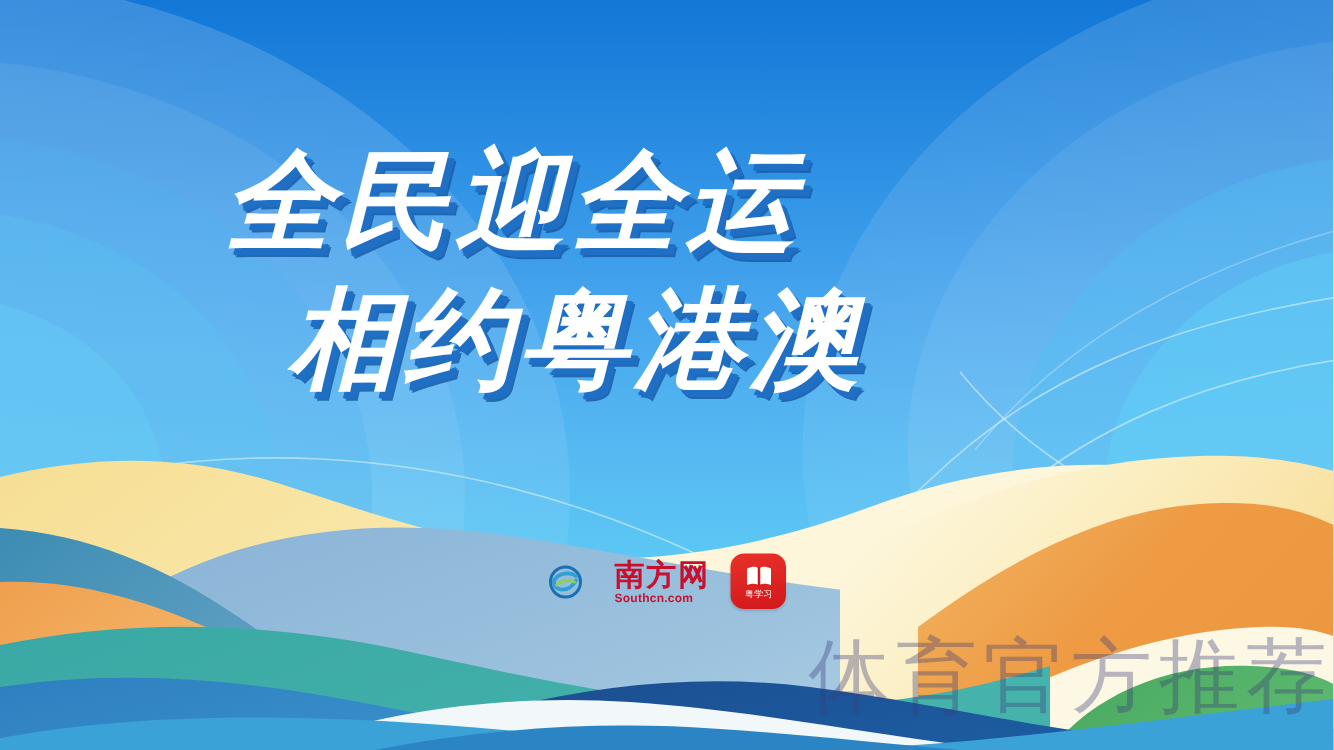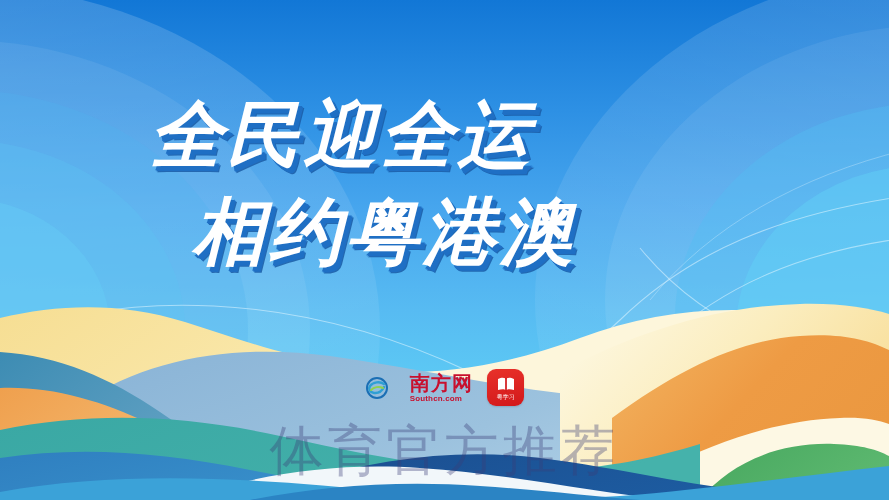--- a/index.html
+++ b/index.html
@@ -53,20 +53,21 @@
       5px 6px 0 rgba(26,92,166,0.85);
   }
   .headline-line.l1 {
     font-size: 73px;
     padding-right: 38px;
   }
   .headline-line.l2 {
     font-size: 73px;
     margin-top: 24px;
     padding-left: 47px;
+    font-family: Liberation Mono, monospace;
   }
 
   
   .logo-row {
     position: absolute;
     left: 0;
     top: 369px;
     width: 889px;
     z-index: 7;
     display: flex;
@@ -131,21 +132,21 @@
     white-space: nowrap;
   }
 
   
   .watermark {
     position: absolute;
     left: 0;
     top: 424px;
     width: 889px;
     z-index: 8;
-    text-align: center;
+    text-align: right;
     font-size: 54px;
     font-weight: 400;
     letter-spacing: 0.08em;
     color: rgba(58, 62, 120, 0.36);
     line-height: 1;
     white-space: nowrap;
     pointer-events: none;
   }
 </style>
 </head>

